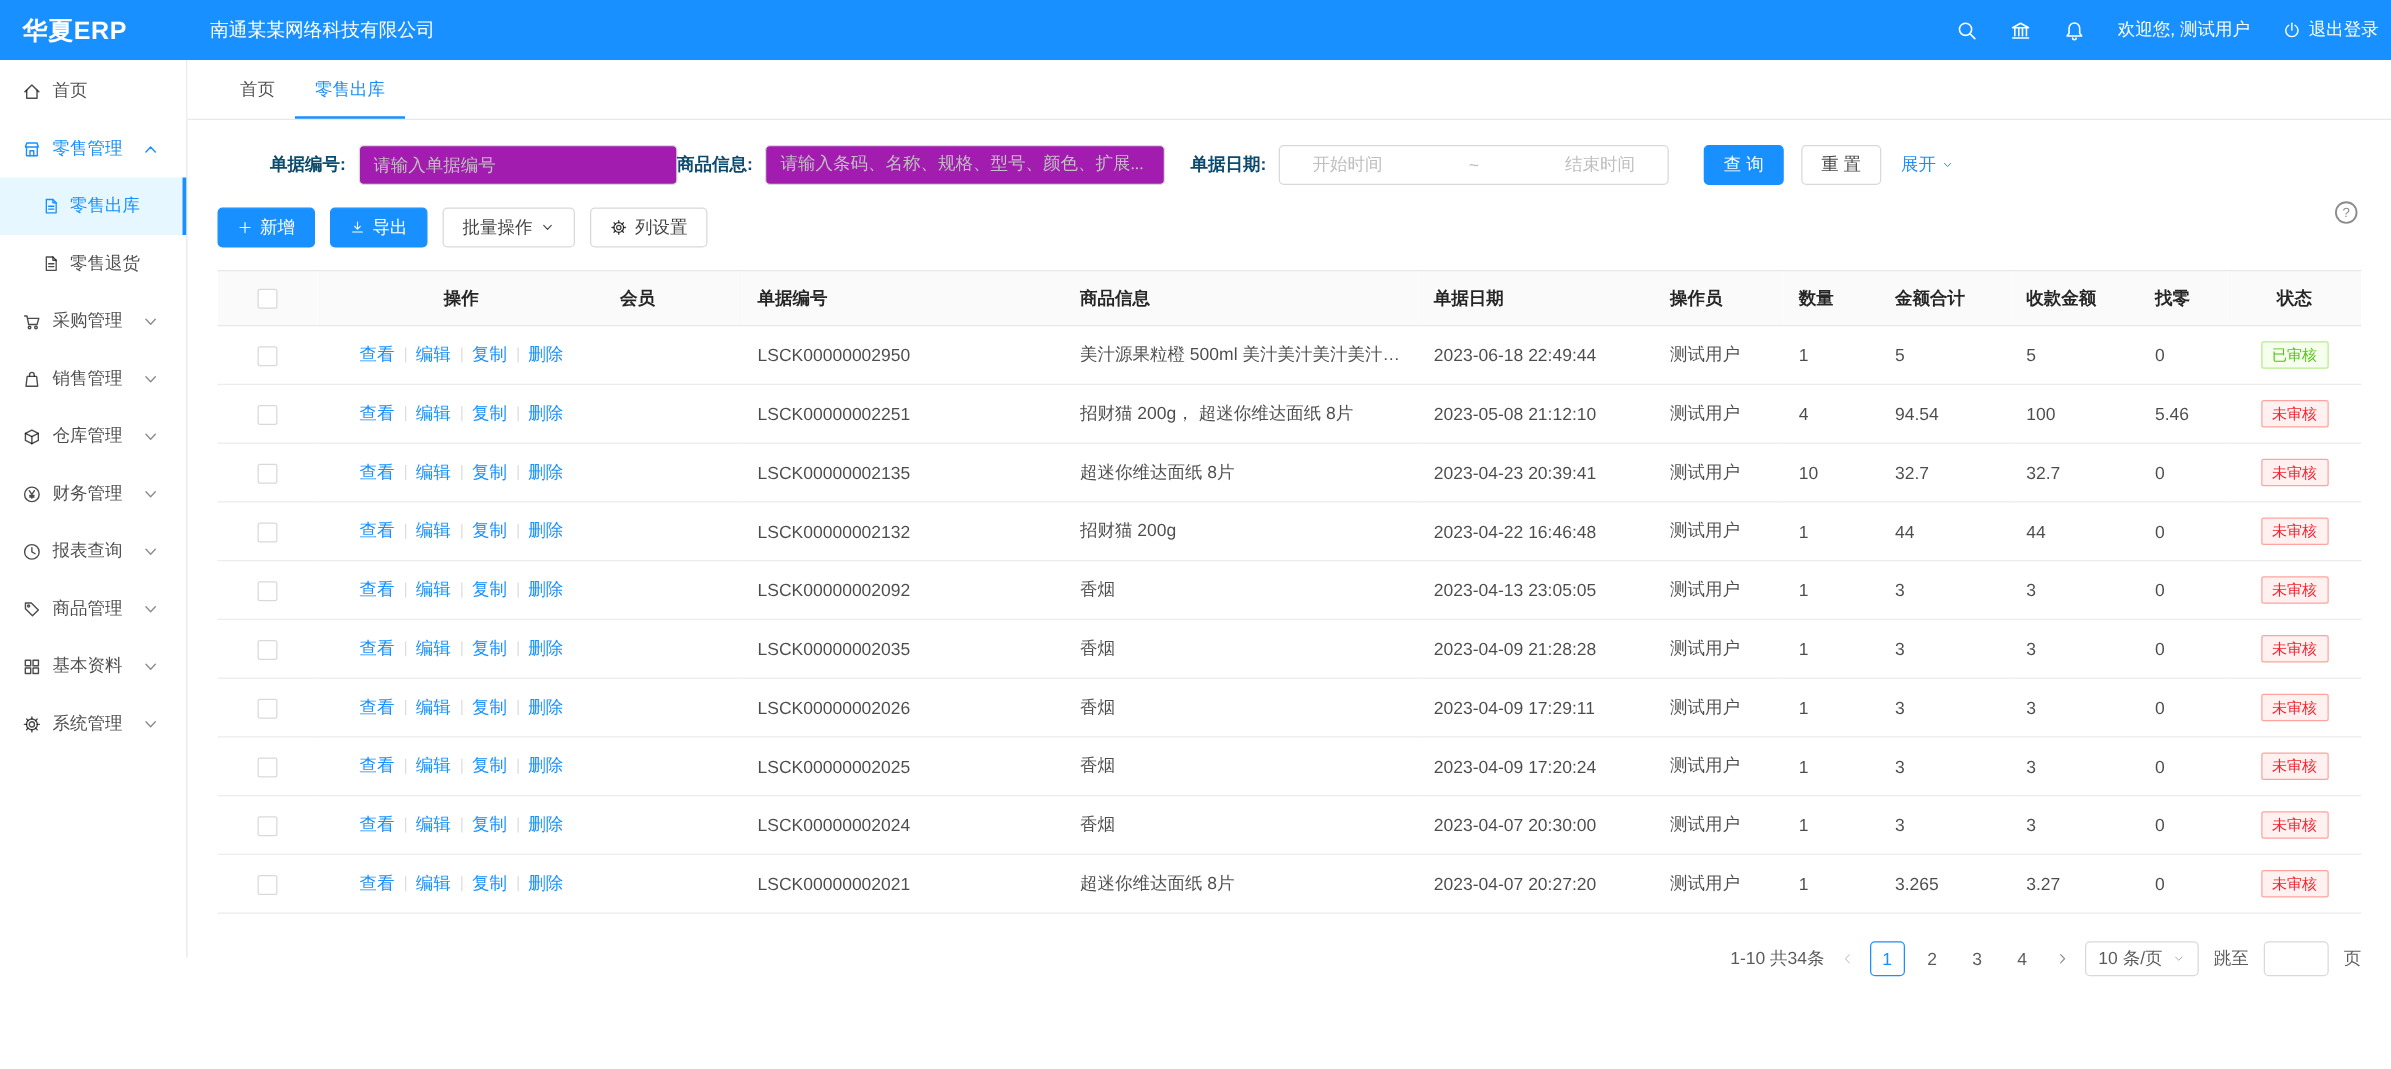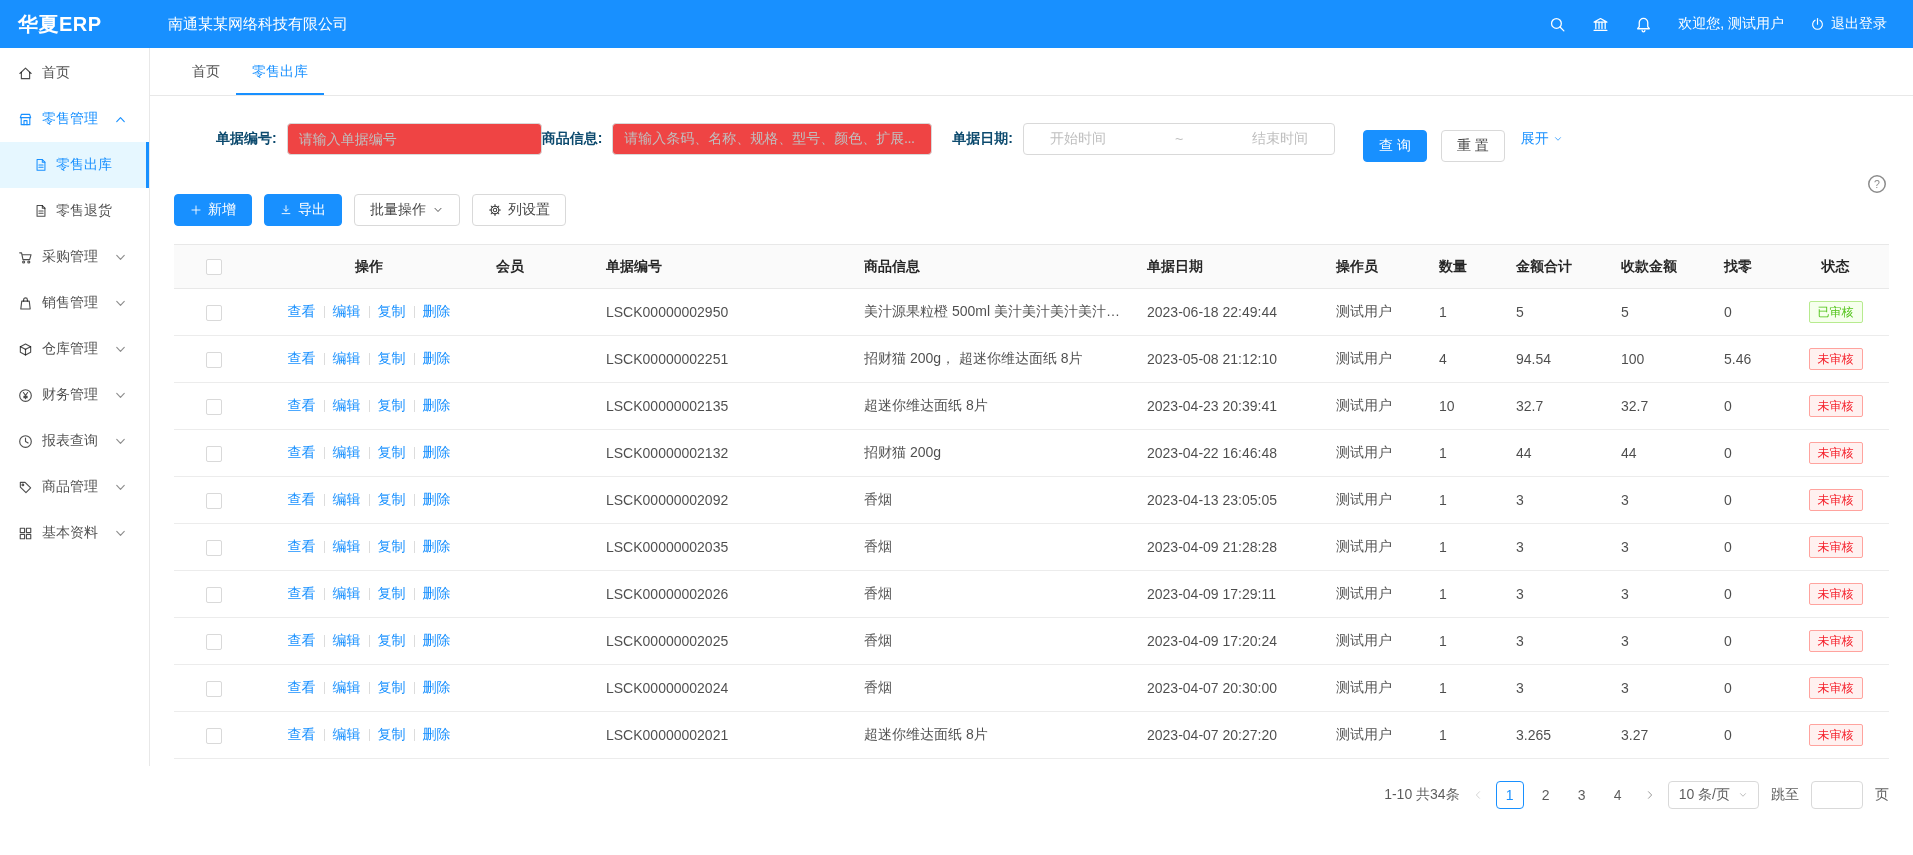--- a/index.html
+++ b/index.html
@@ -6,21 +6,21 @@
   html,body { margin:0; padding:0; }
   body {
     width:1913px; height:855px; overflow:hidden; background:#fff;
     font-family:"Liberation Sans","DejaVu Sans",sans-serif;
     font-size:14px; color:rgba(0,0,0,.70);
   }
   
   .topbar { height:48px; background:#1890ff; color:#fff; display:flex; align-items:center; }
   .logo { flex:0 0 150px; width:150px; padding-left:18px; font-size:20px; font-weight:bold; letter-spacing:.5px; white-space:nowrap; }
   .company { font-size:15px; margin-left:18px; }
-  .topbar-right { margin-left:auto; display:flex; align-items:center; gap:26px; padding-right:26px; font-size:14px; }
+  .topbar-right { margin-left:auto; display:flex; align-items:center; gap:26px; padding-right:10px; font-size:14px; }
   .tb-icon { width:17px; height:17px; color:#fff; cursor:pointer; }
   .logout { display:inline-flex; align-items:center; gap:6px; cursor:pointer; }
   .logout .icon-slot { width:15px; height:15px; }
   
   .layout { display:flex; height:718px; }
   .sidebar { flex:0 0 150px; width:150px; border-right:1px solid #e8e8e8; background:#fff; padding-top:2px; }
   .sb-item { height:46px; display:flex; align-items:center; padding:0 12px 0 18px; font-size:14px; color:rgba(0,0,0,.70); cursor:pointer; }
   .sb-item .icon-slot { width:15px; height:15px; margin-right:9px; flex:0 0 15px; }
   .sb-caret { margin-left:auto; width:10px; height:10px; color:rgba(0,0,0,.45); flex:0 0 10px; }
   .sb-item.group-active { color:#1890ff; }
@@ -34,27 +34,27 @@
   .tabbar { height:48px; border-bottom:1px solid #e8e8e8; display:flex; padding-left:26px; background:#fff; }
   .tab { padding:0 16px; line-height:46px; cursor:pointer; color:rgba(0,0,0,.70); }
   .tab.active { color:#1890ff; border-bottom:2px solid #1890ff; }
   .page { padding:20px 24px 0 24px; }
   
   .filters { display:flex; align-items:center; }
   .f-label { font-weight:bold; color:#0c4a6e; margin-right:10px; white-space:nowrap; }
   .f-label.first { margin-left:42px; }
   .f-label.ml1 { }
   .f-label.ml2 { margin-left:20px; }
-  .ant-input { height:32px; border:1px solid #d9d9d9; border-radius:4px; padding:0 11px; font-size:14px; color:rgba(0,0,0,.70); outline:none; font-family:inherit; background:#ef4444; }
+  .ant-input { height:32px; border:1px solid #d9d9d9; border-radius:4px; padding:0 11px; font-size:14px; color:rgba(0,0,0,.70); outline:none; font-family:inherit; background:#a21caf; }
   .ant-input::placeholder { color:#bfbfbf; }
   .w-bill { width:255px; }
   .w-product { width:320px;font-family:Liberation Serif, serif; }
   .range { width:312px; height:32px; border:1px solid #d9d9d9; border-radius:4px; display:flex; align-items:center; justify-content:space-between; padding:0 26px; color:#bfbfbf; cursor:pointer; background:#fff; }
   .range .sep { color:#bfbfbf; }
-  .btn { height:32px; padding:0 15px; border:1px solid #d9d9d9; border-radius:4px; background:#fff; font-size:14px; color:rgba(0,0,0,.75); display:inline-flex; align-items:center; gap:6px; cursor:pointer; font-family:inherit; white-space:nowrap;margin-top:14px; }
+  .btn { height:32px; padding:0 15px; border:1px solid #d9d9d9; border-radius:4px; background:#fff; font-size:14px; color:rgba(0,0,0,.75); display:inline-flex; align-items:center; gap:6px; cursor:pointer; font-family:inherit; white-space:nowrap; }
   .btn.primary { background:#1890ff; border-color:#1890ff; color:#fff; }
   .btn .icon-slot { width:12px; height:12px; }
   .btn .icon-slot.lg { width:14px; height:14px; }
   .btn-search { margin-left:28px; }
   .btn-reset { margin-left:14px; }
   .expand { margin-left:16px; color:#1890ff; display:inline-flex; align-items:center; gap:4px; cursor:pointer; text-decoration:none; }
   .expand .icon-slot { width:10px; height:10px; }
   
   .toolbar { margin-top:18px; display:flex; align-items:center; gap:12px; position:relative; }
   .help { position:absolute; right:2px; top:-6px; width:20px; height:20px; color:#8c8c8c; cursor:pointer; }
@@ -265,20 +265,35 @@
                 <rect x="9" y="9" width="4.6" height="4.6"></rect>
               </svg>
             </span>
             <span class="sb-label">基本资料</span>
             <span class="sb-caret icon-slot ">
               <svg viewBox="0 0 16 16" fill="none" stroke="currentColor" stroke-width="1.2" stroke-linecap="round" stroke-linejoin="round">
                 <path d="M4 5.8 L8 10 L12 5.8"></path>
               </svg>
             </span>
           </div>
+          <div class="sb-item">
+            <span class="icon-slot">
+              <svg viewBox="0 0 16 16" fill="none" stroke="currentColor" stroke-width="1.2" stroke-linecap="round" stroke-linejoin="round">
+                <circle cx="8" cy="8" r="2.2"></circle>
+                <circle cx="8" cy="8" r="4.6"></circle>
+                <path d="M8 1.6 V3.4 M8 12.6 V14.4 M1.6 8 H3.4 M12.6 8 H14.4 M3.5 3.5 L4.8 4.8 M11.2 11.2 L12.5 12.5 M12.5 3.5 L11.2 4.8 M4.8 11.2 L3.5 12.5"></path>
+              </svg>
+            </span>
+            <span class="sb-label">系统管理</span>
+            <span class="sb-caret icon-slot ">
+              <svg viewBox="0 0 16 16" fill="none" stroke="currentColor" stroke-width="1.2" stroke-linecap="round" stroke-linejoin="round">
+                <path d="M4 5.8 L8 10 L12 5.8"></path>
+              </svg>
+            </span>
+          </div>
         </nav>
     </aside>
 
     <section class="content">
       <div class="tabbar">
         <div class="tab">首页</div>
         <div class="tab active">零售出库</div>
       </div>
 
       <div class="page">

